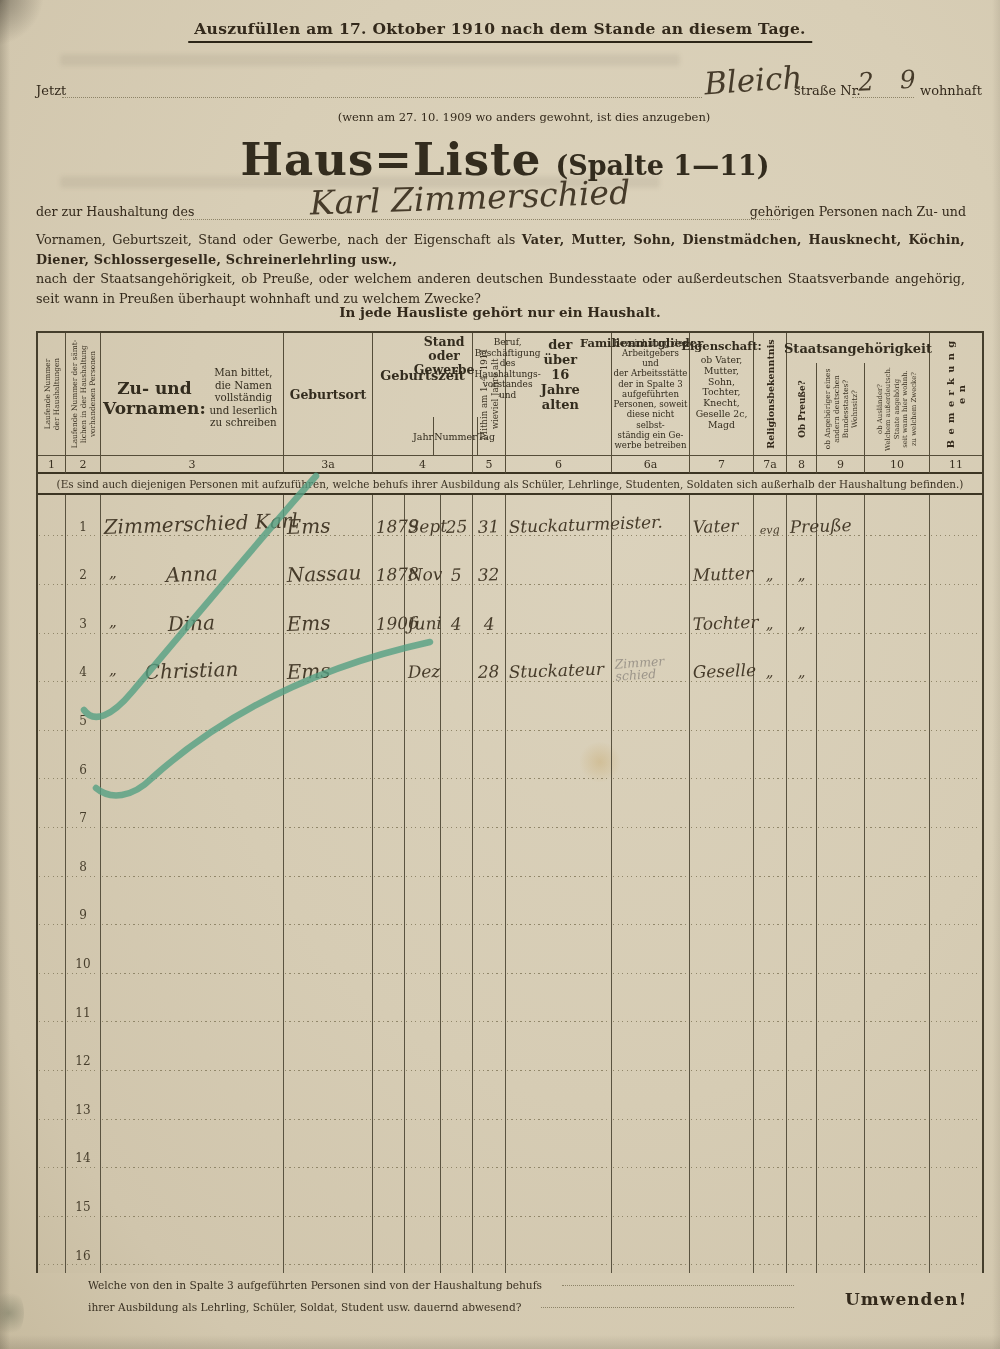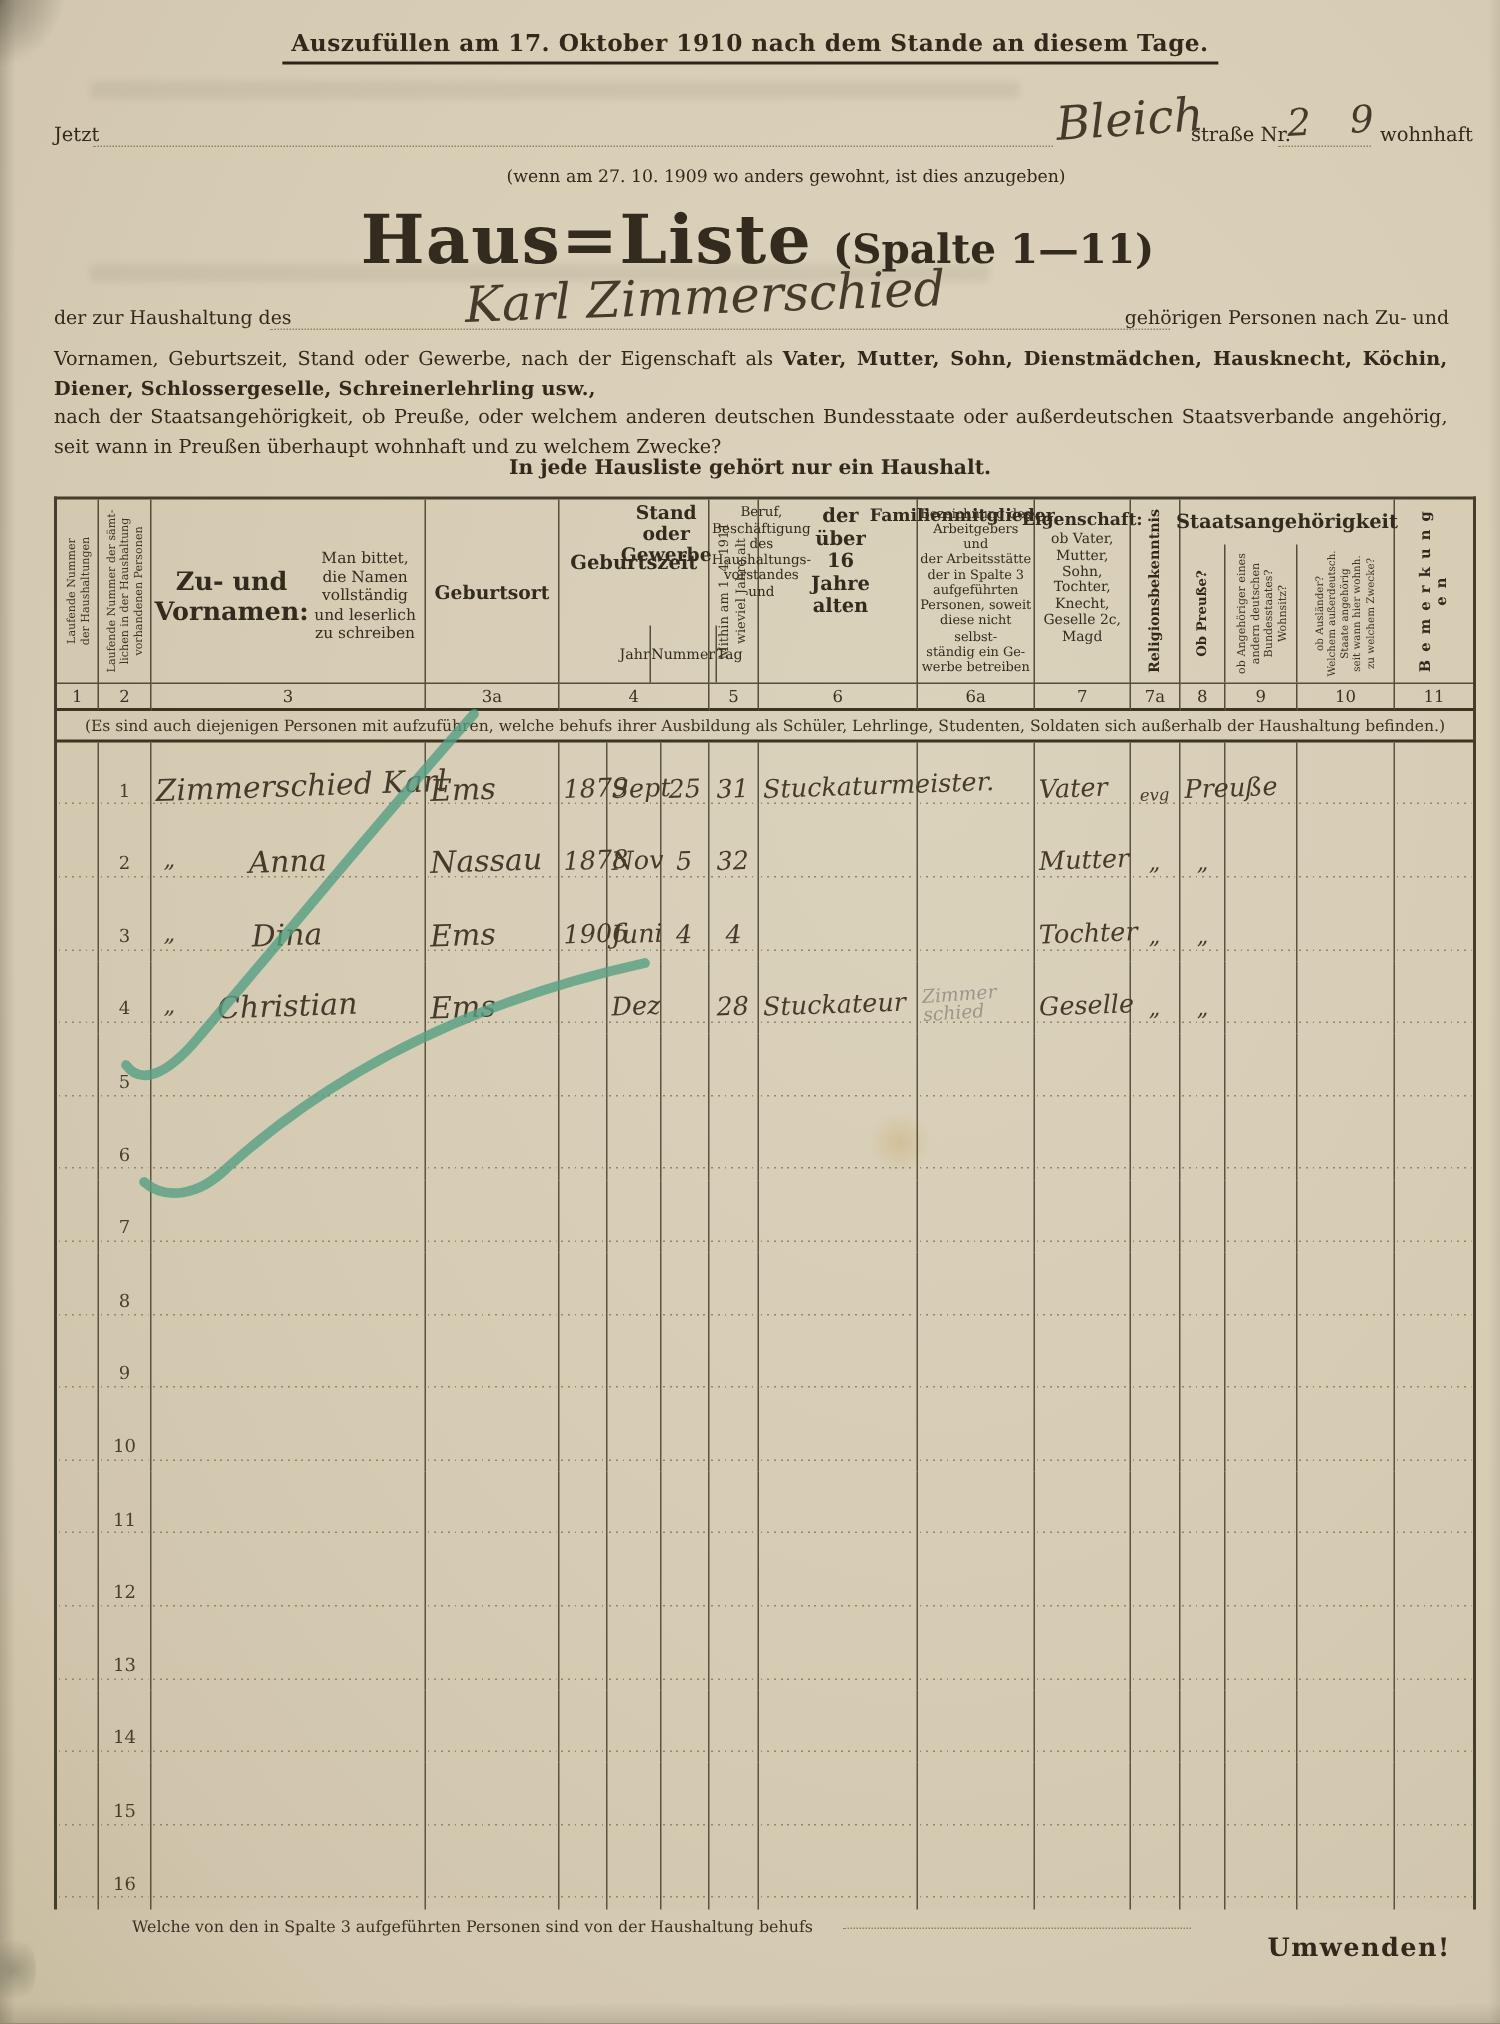--- a/index.html
+++ b/index.html
@@ -354,15 +354,19 @@
 
   <svg class="abs green-svg" width="1000" height="1349" viewBox="0 0 1000 1349">
     <path d="M 84 710 C 94 724, 112 716, 132 692 C 200 612, 264 534, 316 476" fill="none" stroke="#55a083" stroke-width="6.5" stroke-linecap="round" opacity="0.8"></path>
     <path d="M 96 788 C 110 800, 132 798, 152 778 C 232 706, 330 664, 430 642" fill="none" stroke="#55a083" stroke-width="6.5" stroke-linecap="round" opacity="0.8"></path>
   </svg>
 
   <div class="abs foot-row foot1">
     <span>Welche von den in Spalte 3 aufgeführten Personen sind von der Haushaltung behufs</span>
       <span class="fdots"></span>
   </div>
+  <div class="abs foot-row foot2">
+    <span>ihrer Ausbildung als Lehrling, Schüler, Soldat, Student usw. dauernd abwesend?</span>
+      <span class="fdots"></span>
+  </div>
   <div class="abs print turn-over">Umwenden!</div>
 
 </div>
 
 </body></html>

